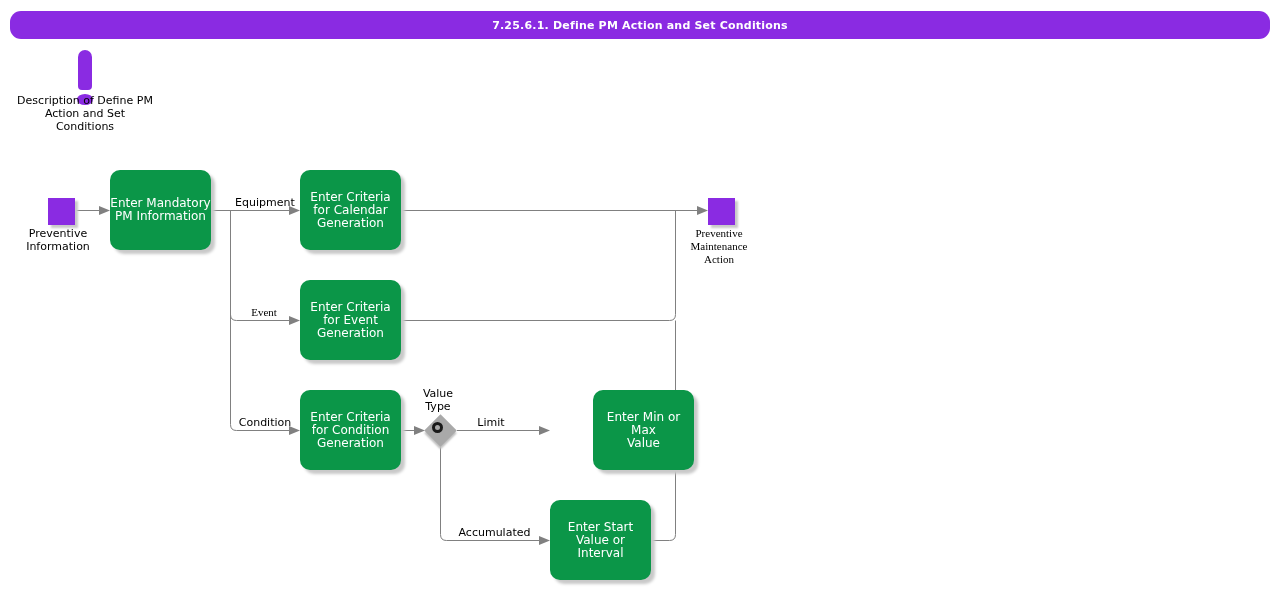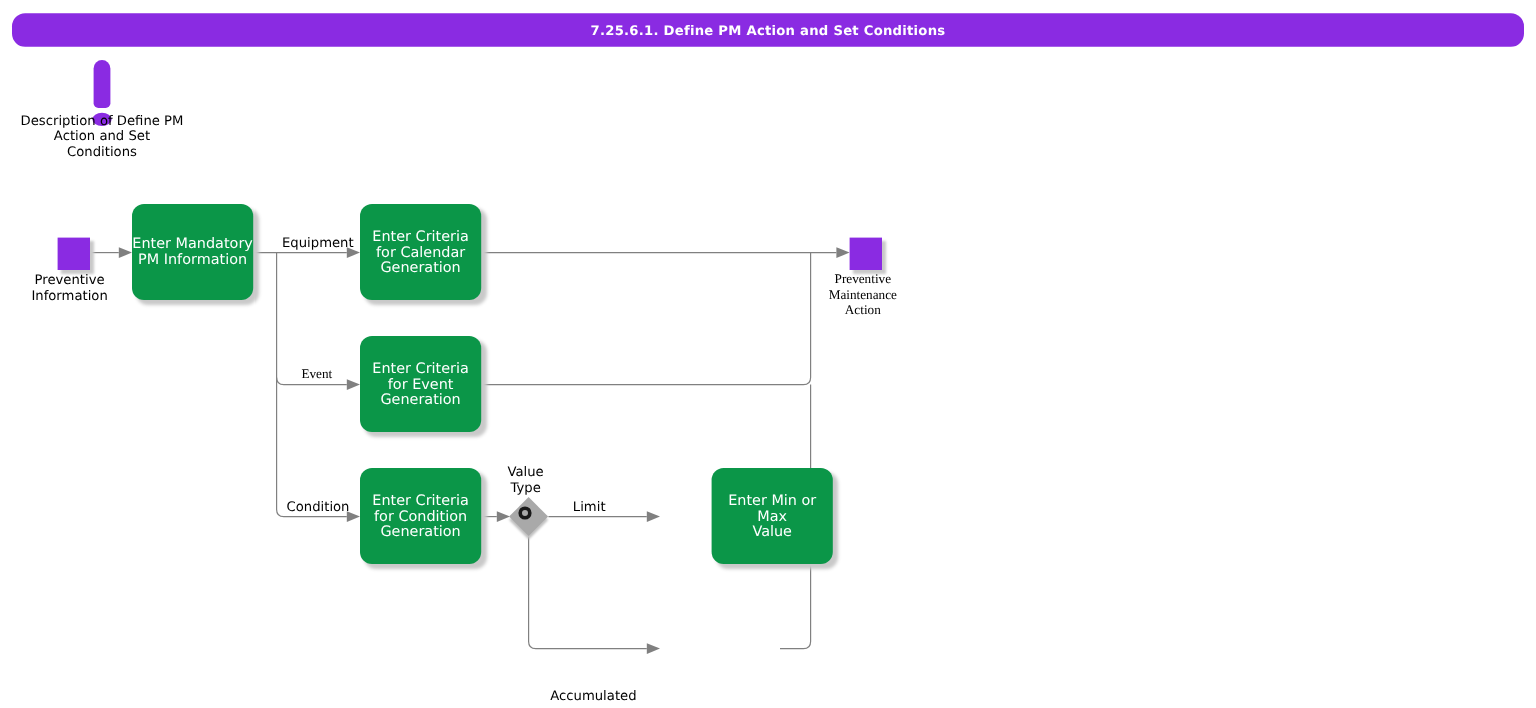--- a/index.html
+++ b/index.html
@@ -165,30 +165,33 @@
 for Event
 Generation</div>
 
   <div class="activity" style="left:300px; top:390px;">Enter Criteria
 for Condition
 Generation</div>
 
   <div class="activity" style="left:550px; top:390px;margin-left:43px;">Enter Min or Max
 Value</div>
 
+  <div class="activity" style="left:550px; top:500px;">Enter Start
+Value or
+Interval</div>
 
   <div class="diamond"></div>
   <div class="diamond-circle"></div>
   <div class="lbl" style="left:398px; top:387px; width:80px;">Value
 Type</div>
 
   <div class="terminal" style="left:708px; top:198px;"></div>
   <div class="lbl" style="left:659px; top:227px; width:120px;font-family:Liberation Serif, serif;">Preventive
 Maintenance
 Action</div>
 
   <div class="lbl" style="left:235px; top:196px; width:58px;">Equipment</div>
   <div class="lbl" style="left:235px; top:306px; width:58px;font-family:Liberation Serif, serif;">Event</div>
   <div class="lbl" style="left:234px; top:416px; width:62px;">Condition</div>
   <div class="lbl" style="left:466px; top:416px; width:50px;">Limit</div>
-  <div class="lbl" style="left:452px; top:526px; width:85px;margin-top:47px;">Accumulated</div>
+  <div class="lbl" style="left:452px; top:526px; width:85px;">Accumulated</div>
 
 </div>
 
 </body></html>

